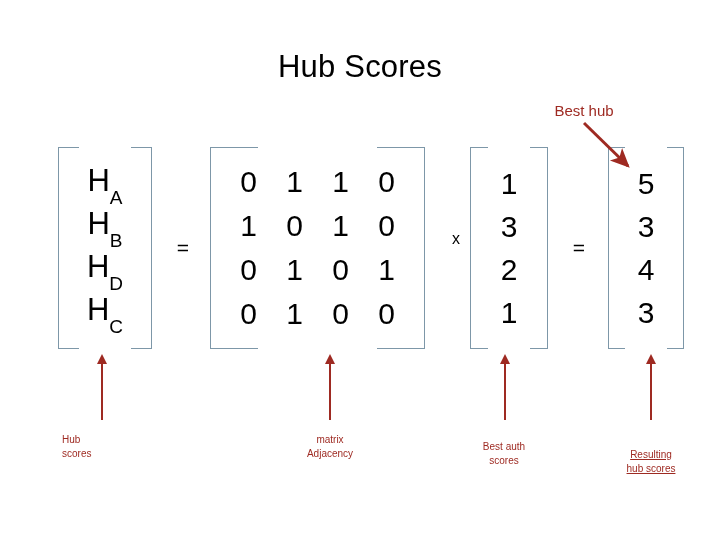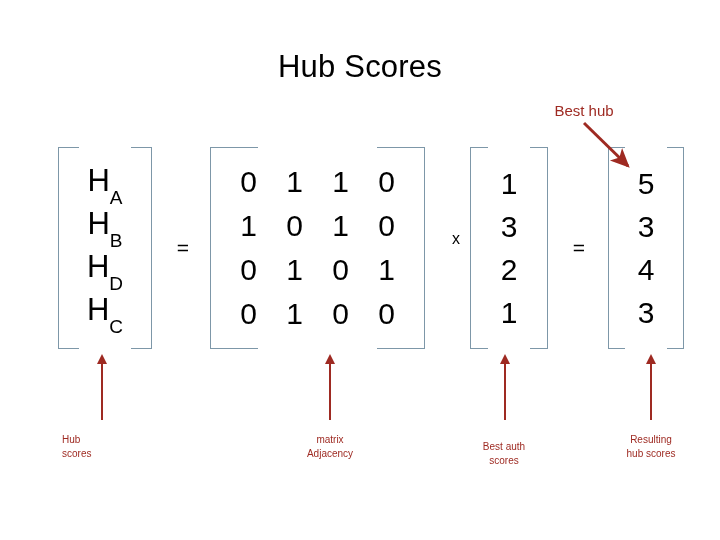--- a/index.html
+++ b/index.html
@@ -269,18 +269,18 @@
     <div>Adjacency</div>
   </div>
 
   <div class="uparrow" style="left:504px; top:362px; height:58px;"></div>
   <div class="redlabel label-caption" style="left:446px; top:440px; width:116px;">
     <div>Best auth</div>
     <div>scores</div>
   </div>
 
   <div class="uparrow" style="left:650px; top:362px; height:58px;"></div>
-  <div class="redlabel label-caption" style="left:590px; top:433px; width:122px;">
+  <div class="redlabel label-caption" style="left:590px; top:448px; width:122px;text-decoration:underline;">
     <div>Resulting</div>
     <div>hub scores</div>
   </div>
 
 </div>
 
 </body></html>

